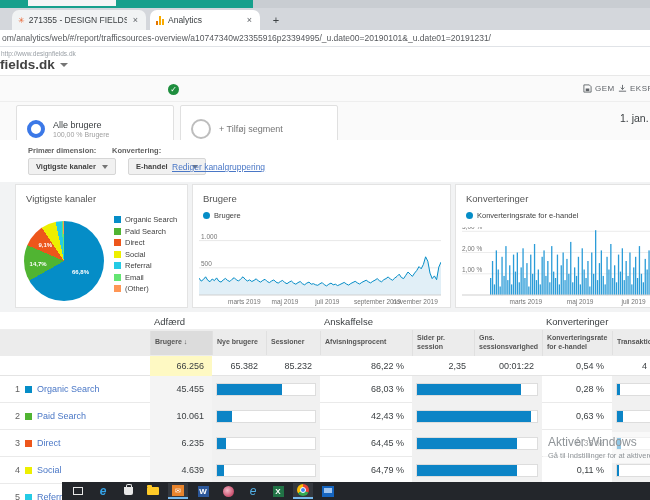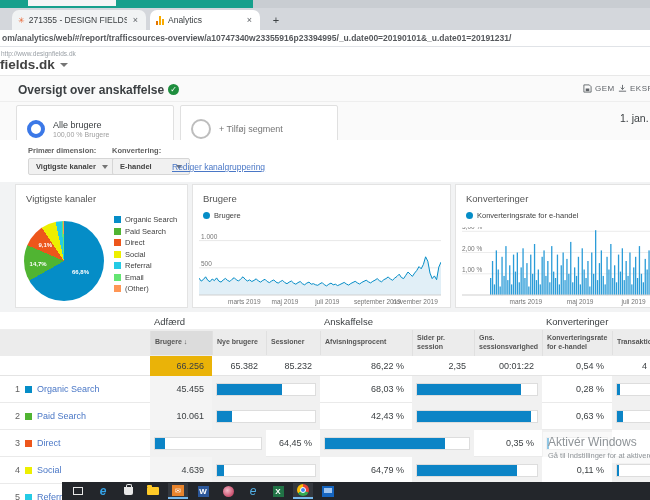--- a/index.html
+++ b/index.html
@@ -20,21 +20,21 @@
   .tab .title { flex:1; white-space:nowrap; overflow:hidden; margin:0 4px; }
   .tab .close { color:#5f6368; font-size:9px; padding:0 2px; cursor:default; }
   .fav1 { color:#e8602c; font-size:8px; }
   .fav2 { display:flex; align-items:flex-end; gap:1px; height:9px; }
   .fav2 i { display:block; width:2px; background:#f9ab00; }
   .fav2 i:nth-child(1){height:4px;background:#e37400;} .fav2 i:nth-child(2){height:9px;} .fav2 i:nth-child(3){height:6px;}
   .newtab { position:absolute; left:268px; top:4px; width:16px; height:16px; text-align:center; line-height:16px; font-size:11px; color:#3c4043; }
 
   
   .addrbar { position:absolute; left:0; top:30px; width:650px; height:17px; background:#fff; border-bottom:1px solid #e0e3e7; display:flex; align-items:center; }
-  .addrbar .url { font-size:8.5px; color:#55585c; white-space:nowrap; padding-left:2px;font-weight:bold; }
+  .addrbar .url { font-size:8.5px; color:#55585c; white-space:nowrap; padding-left:2px; }
 
   
   .prop { position:absolute; left:0; top:47px; width:650px; height:28px; background:#fff; }
   .prop .small-url { position:absolute; left:1px; top:3px; font-size:6.5px; color:#9aa0a6; }
   .prop .pname { position:absolute; left:0px; top:10px; font-size:13.5px; font-weight:bold; color:#424242; }
   .prop .caret { display:inline-block; width:0; height:0; border-left:4px solid transparent; border-right:4px solid transparent; border-top:4px solid #757575; margin-left:5px; vertical-align:middle; }
 
   
   .rhead { position:absolute; left:0; top:75px; width:650px; height:27px; background:#fafafa; border-top:1px solid #e8e8e8; border-bottom:1px solid #eee; }
   .rhead .title { position:absolute; left:18px; top:7px; font-size:12px; font-weight:bold; color:#3c4043; }
@@ -54,21 +54,21 @@
   .seg-t1 { font-size:9px; color:#3c4043; }
   .seg-t2 { font-size:7px; color:#9e9e9e; margin-top:1px; }
   .seg-add-label { font-size:9px; color:#757575; }
   .daterange { position:absolute; left:620px; top:10px; font-size:10.5px; color:#3c4043; white-space:nowrap; }
 
   
   .controls { position:absolute; left:0; top:140px; width:650px; height:42px; background:#fff; }
   .ctl-label { position:absolute; font-size:7.5px; font-weight:bold; color:#616161; top:6px; }
   .ctl-label.l1 { left:28px; } .ctl-label.l2 { left:112px; }
   .select { position:absolute; top:18px; height:17px; background:#f1f1f1; border:1px solid #d6d6d6; border-radius:2px; font-size:7.5px; font-weight:bold; color:#424242; display:flex; align-items:center; gap:6px; padding:0 7px; }
-  .select.s1 { left:28px; } .select.s2 { left:112px;gap:24px; }
+  .select.s1 { left:28px; } .select.s2 { left:128px;gap:24px; }
   .select .tri { width:0; height:0; border-left:3px solid transparent; border-right:3px solid transparent; border-top:4px solid #757575; }
   .editlink { position:absolute; left:172px; top:22px; font-size:8.5px; color:#4a77c6; }
 
   
   .chartsrow { position:absolute; left:0; top:182px; width:650px; height:130px; background:#f2f3f4; }
   .card { position:absolute; top:2px; height:124px; background:#fff; border:1px solid #e3e3e3; }
   .card .ctitle { position:absolute; left:10px; top:8px; font-size:9.5px; color:#555; }
   .card.pie { left:15px; width:173px; }
   .card.users { left:192px; width:259px; }
   .card.conv { left:455px; width:245px; }
@@ -91,21 +91,21 @@
   
   .table { position:absolute; left:0; top:314px; width:730px; background:#fff; }
   .tgrid { display:grid; grid-template-columns:150px 62px 54px 54px 92px 62px 68px 70px 110px; align-items:center; }
   .grow { height:16px; border-bottom:1px solid #eee; }
   .grow div { font-size:9.5px; color:#3c4043; padding-left:4px; }
   .shead { background:#ececec; }
   .shead div { font-size:7px; font-weight:bold; color:#555; padding:4px 6px 4px 4px; text-align:left; line-height:1.25; min-height:24px; display:flex; align-items:center; border-left:1px solid #e0e0e0; }
   .shead .sorted { background:#dcdcdc; }
   .totals { height:20px; border-bottom:1px solid #e4e4e4; }
   .totals div { font-size:9px; color:#3c4043; text-align:right; padding-right:8px; }
-  .totals .sortedcol { background:#eab308; height:20px; line-height:20px; }
+  .totals .sortedcol { background:#fef9c3; height:20px; line-height:20px; }
   .totals .left { text-align:left; padding-left:22px; }
   .trow { height:27px; border-bottom:1px solid #eaeaea; }
   .c-chan { display:flex; align-items:center; gap:5px; padding-left:12px; font-size:9px; }
   .rank { color:#616161; width:8px; text-align:right; }
   .sq { width:7px; height:7px; display:inline-block; }
   .chan { color:#4a77c6; text-decoration:none; font-size:9px; white-space:nowrap; }
   .c-num { font-size:9px; color:#3c4043; text-align:right; padding-right:8px; }
   .c-num.shade { background:#f4f4f4; height:27px; line-height:27px; }
   .c-bar { background:#f1f1f1; height:27px; display:flex; align-items:center; padding:0 4px; }
   .c-bar.span2 { grid-column:span 2; }
@@ -168,21 +168,20 @@
   <div class="addrbar">
     <span class="url">om/analytics/web/#/report/trafficsources-overview/a10747340w23355916p23394995/_u.date00=20190101&amp;_u.date01=20191231/</span>
   </div>
 
   <div class="prop">
     <div class="small-url">http://www.designfields.dk</div>
     <div class="pname"><span>fields.dk</span><span class="caret"></span></div>
   </div>
 
   <div class="rhead">
-    <div class="title">Oversigt over anskaffelse</div>
     <div class="badge"></div>
     <div class="ract save">
       <svg width="9" height="9" viewBox="0 0 10 10">
           <path d="M1 1h6l2 2v6H1z" fill="none" stroke="#5f6368"></path>
           <rect x="3" y="5" width="4" height="3" fill="#5f6368"></rect>
         </svg>
       <span>GEM</span>
     </div>
     <div class="ract export">
       <svg width="9" height="9" viewBox="0 0 10 10">
@@ -501,20 +500,21 @@
             </div>
           </div>
     </div>
 
     <div class="tgrid trow">
       <div class="c-chan">
         <span class="rank">3</span>
         <span class="sq" style="background: rgb(237, 86, 27);"></span>
         <a class="chan" href="#">Direct</a>
       </div>
+      <div class="c-num shade">6.235</div>
       <div class="c-bar span2">
             <div class="track">
               <div class="fill" style="width: 9%;"></div>
             </div>
           </div>
       <div class="c-num">64,45 %</div>
       <div class="c-bar span2">
             <div class="track">
               <div class="fill" style="width: 83%;"></div>
             </div>

